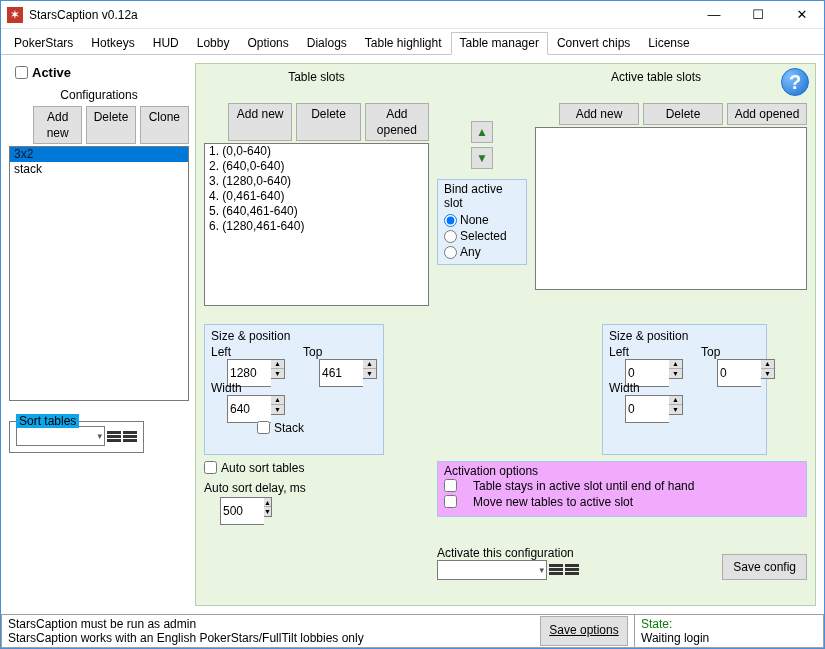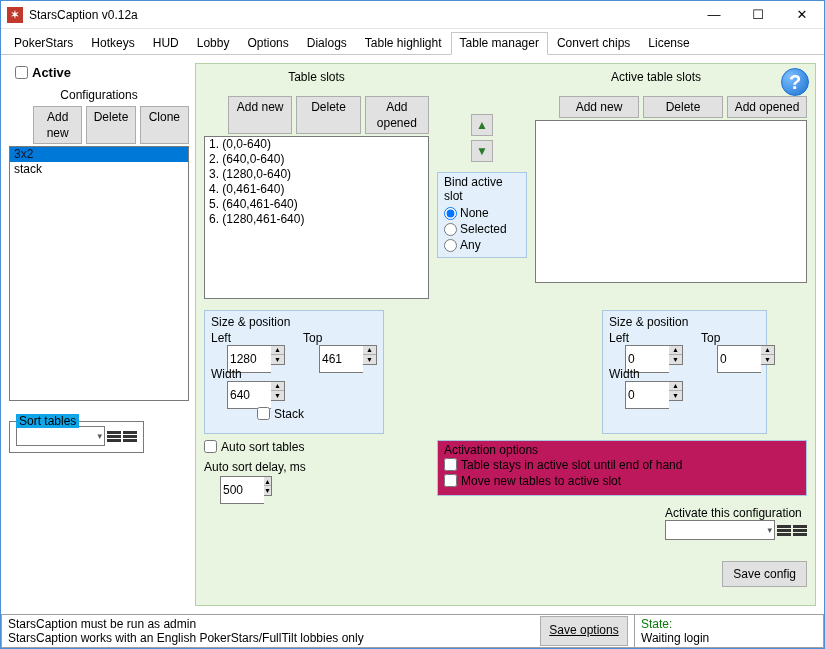--- a/index.html
+++ b/index.html
@@ -177,24 +177,24 @@
     width:14px;
   }
   .spin span {
     flex:1;font-size:7px;display:flex;align-items:center;justify-content:center;
     background:#e1e1e1;border-bottom:1px solid #adadad;
   }
   .spin span:last-child { border-bottom:none; }
 
   
   .actopts {
-    border:1px solid #a9c7e0;background:#be185d;
+    border:1px solid #a9c7e0;background:#f0abfc;
     padding:2px 6px 6px 6px;font-size:12px;
   }
-  .actopts label { display:flex;align-items:center;gap:4px;line-height:16px; }
+  .actopts label { display:flex;align-items:center;gap:16px;line-height:16px; }
 
   .chk-row { display:flex;align-items:center;gap:4px;font-size:12px; }
 
   .combo { border:1px solid #7a7a7a;background:#fff;font-size:12px;height:20px;
            display:flex;align-items:center;padding:0 2px;justify-content:space-between; }
   .combo .dd { font-size:9px;color:#555; }
 
   .help-icon {
     position:absolute;top:4px;right:6px;
     width:28px;height:28px;border-radius:50%;
@@ -454,21 +454,21 @@
             <input type="checkbox" style="">
             <span>Table stays in active slot until end of hand</span>
           </label>
         <label>
             <input type="checkbox" style="">
             <span>Move new tables to active slot</span>
           </label>
       </div>
     </div>
 
-    <div style="grid-column:2 / span 2;grid-row:5;display:flex;align-items:flex-end;gap:8px;flex-direction:column;">
+    <div style="grid-column:2 / span 2;grid-row:5;display:flex;align-items:flex-end;gap:8px;">
       <div style="display:flex;flex-direction:column;">
         <span>Activate this configuration</span>
         <div style="display:flex;align-items:center;gap:2px;">
           <div class="combo" style="width:110px;">
             <span></span>
             <span class="dd">▾</span>
           </div>
           <div class="mini-icon">
               <span></span>
               <span></span>

